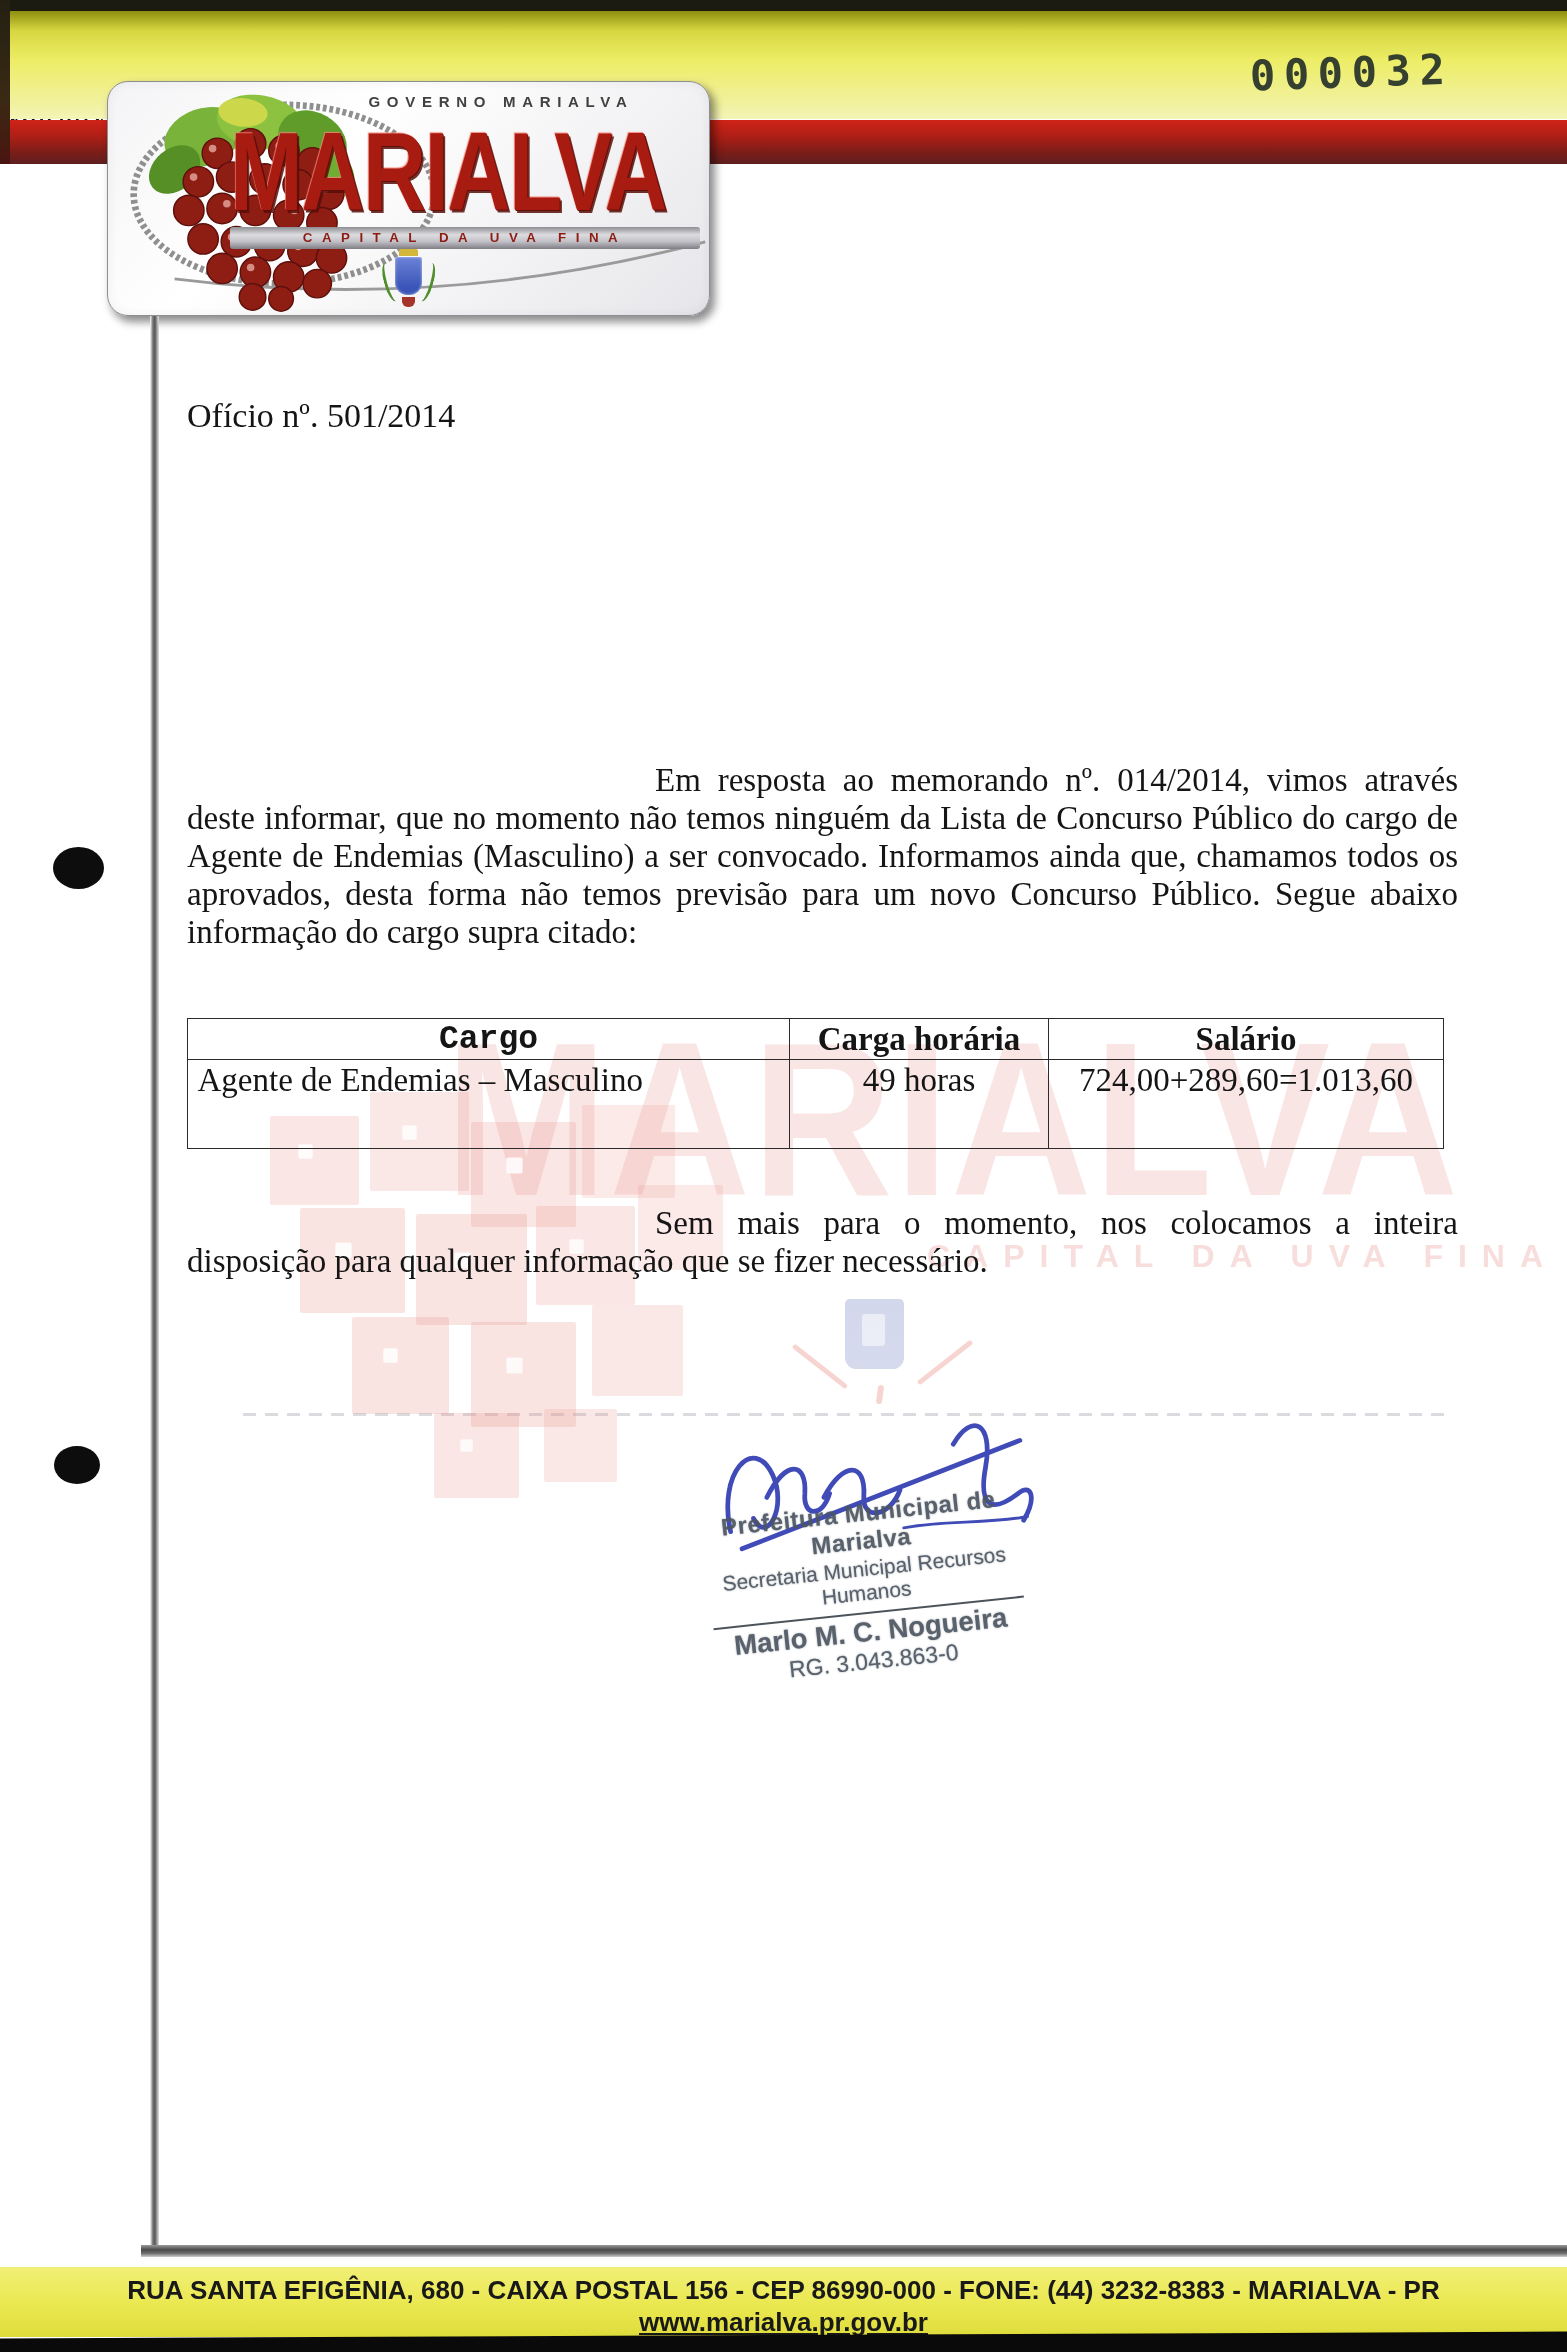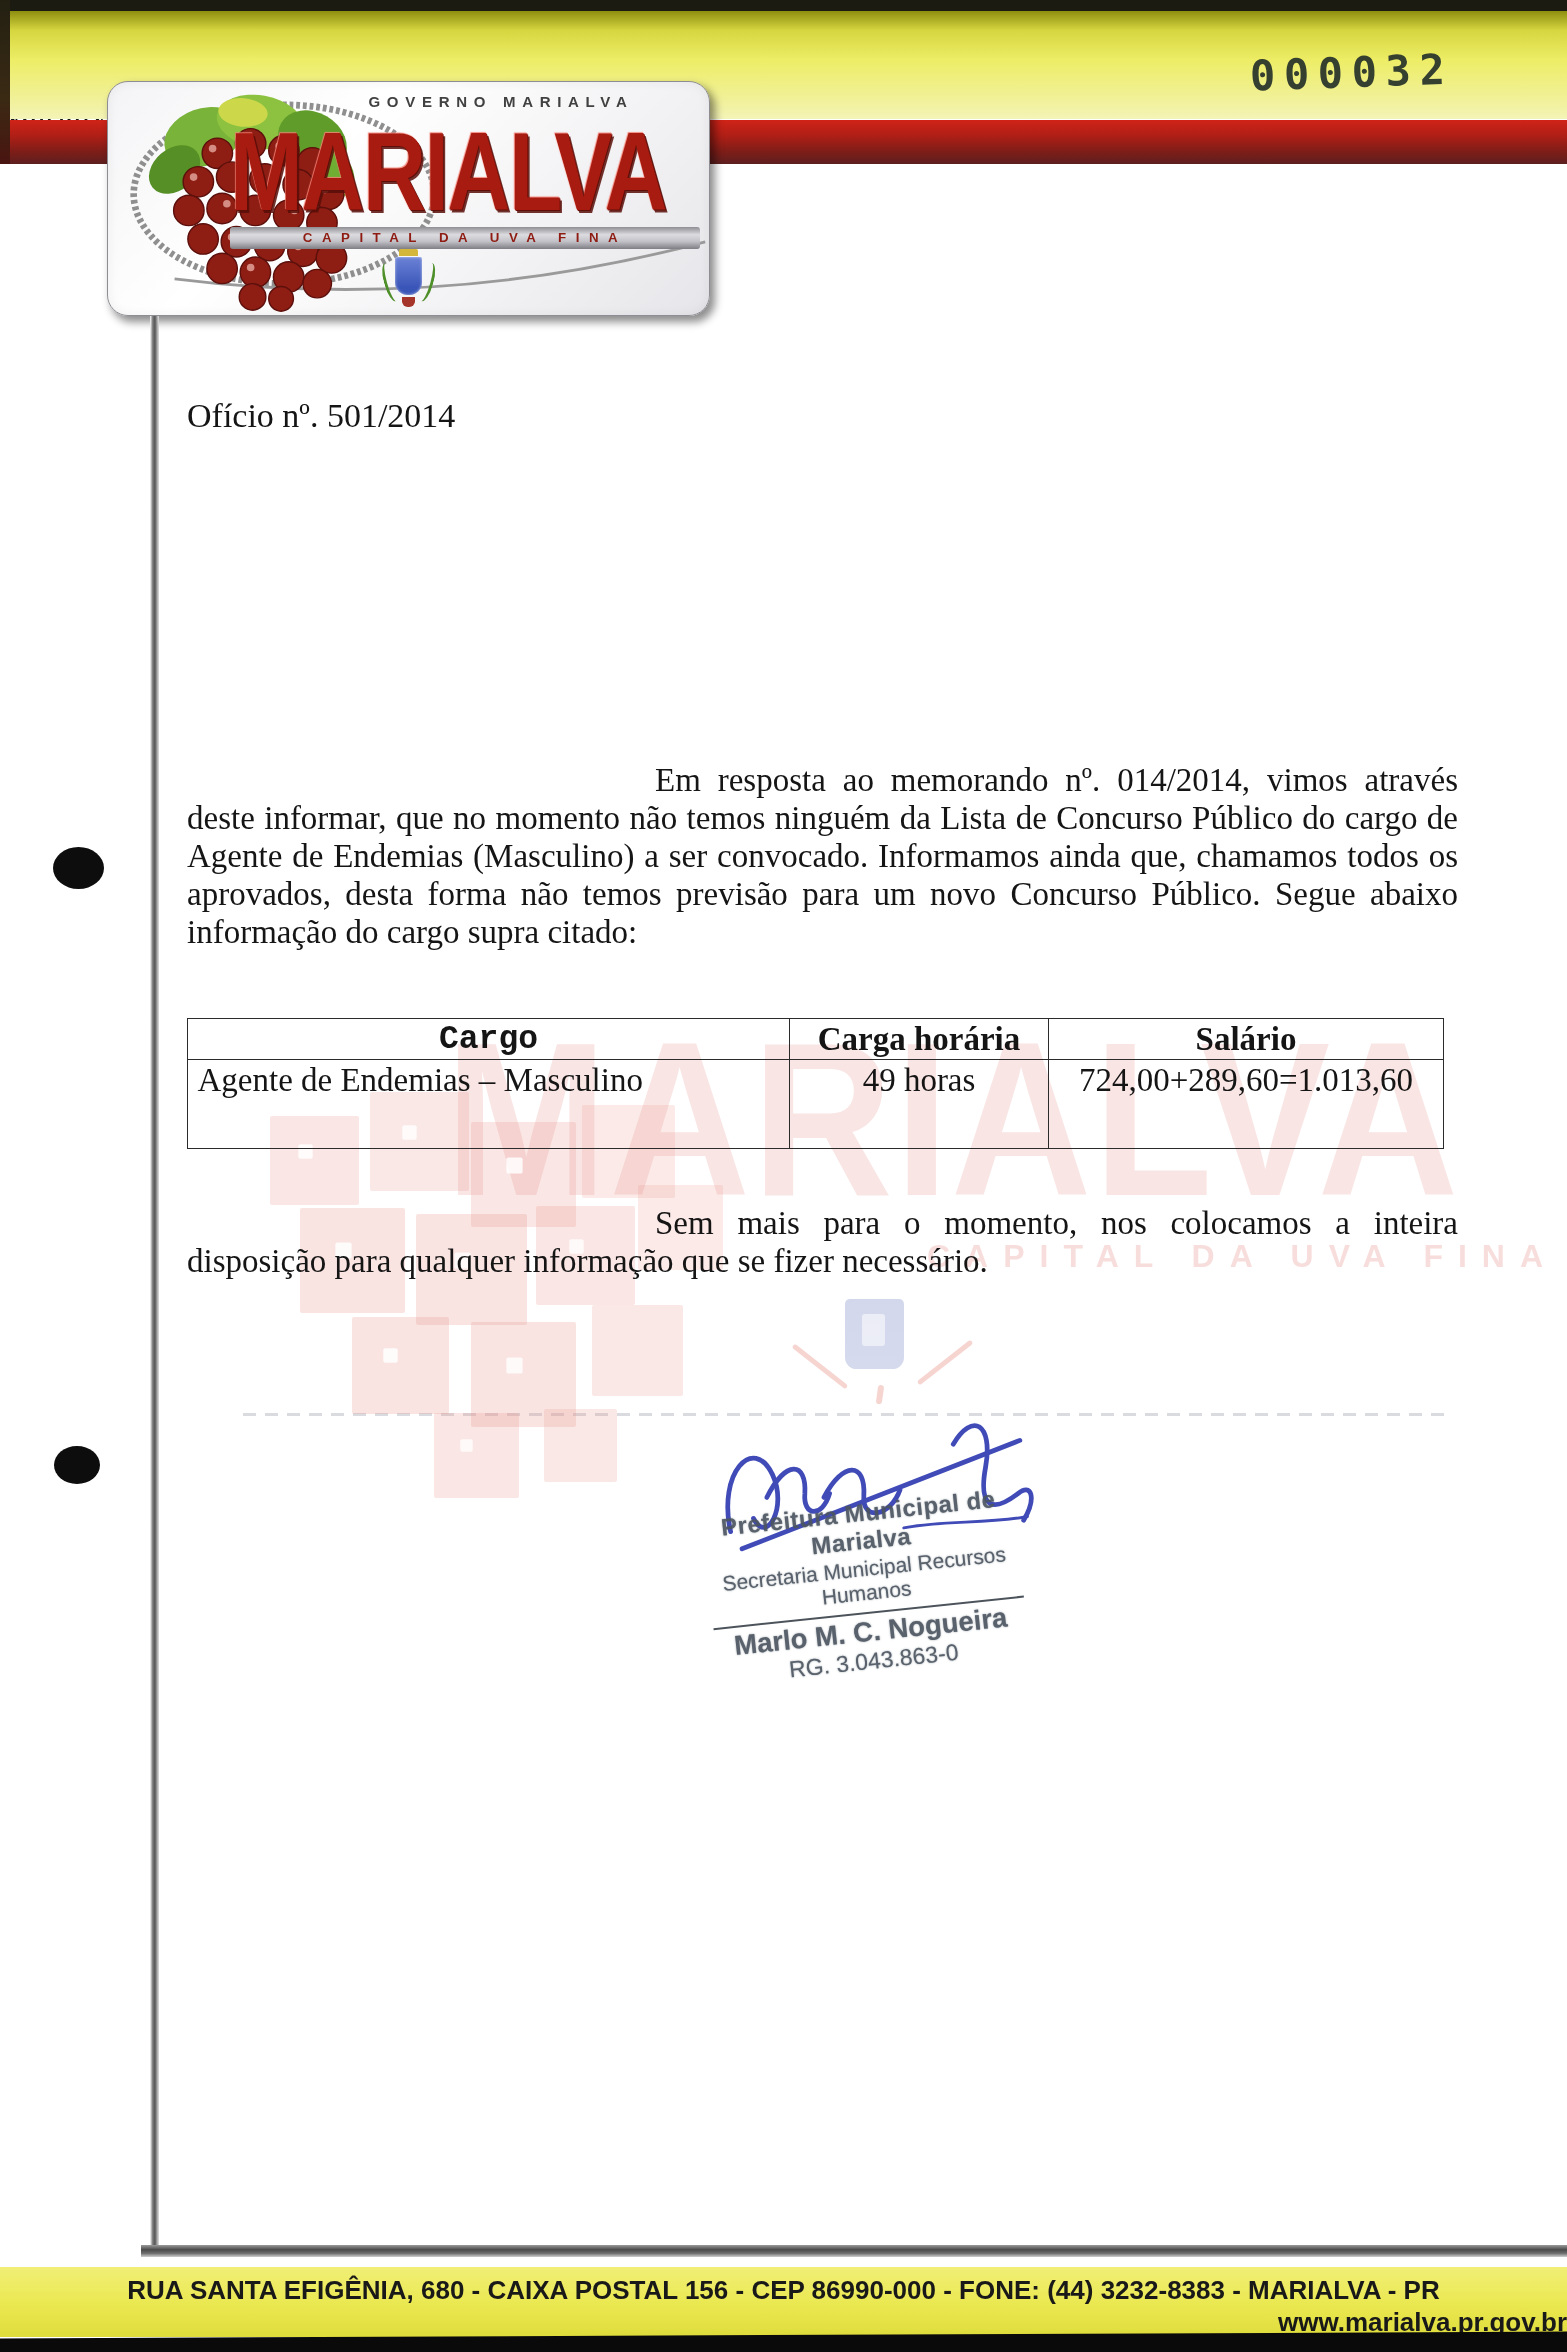--- a/index.html
+++ b/index.html
@@ -121,21 +121,21 @@
   .stamp .l2{font-size:21px;margin-top:1.9px;}
   .stamp .rule{height:0;border-top:2.9px solid #3d454e;margin:6.7px 3.8px 2.9px 3.8px;}
   .stamp .nm{font-size:27.6px;font-weight:bold;}
   .stamp .rg{font-size:23px;}
 
   
   .footer-yellow{position:absolute;left:0;top:2267px;width:1567px;height:70px;
     background:linear-gradient(180deg,#f1ef76 0%,#eae84f 55%,#dedc3c 100%);}
   .footer-line1{position:absolute;left:0;top:2275px;width:1567px;text-align:center;
     font-family:"Liberation Sans", sans-serif;font-size:26px;font-weight:bold;color:#191919;}
-  .footer-line2{position:absolute;left:0;top:2307px;width:1567px;text-align:right;
+  .footer-line2{position:absolute;left:0;top:2307px;width:1567px;text-align:center;
     font-family:"Liberation Sans", sans-serif;font-size:26px;font-weight:bold;color:#191919;}
   .footer-line2 span{text-decoration:underline;}
   .blackbar{position:absolute;left:-19px;top:2335px;width:1617px;height:23px;background:#0a0a0a;
     transform:rotate(-0.25deg);}
 </style>
 </head>
 <body>
 
 <div id="canvas">
 

